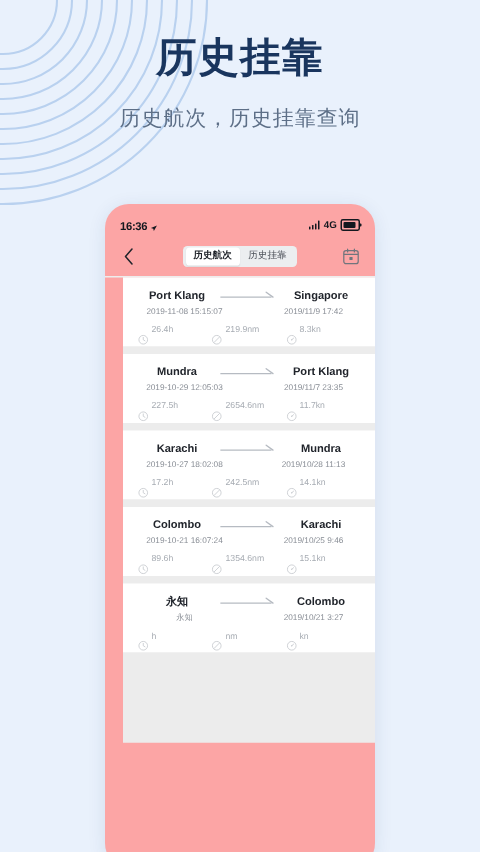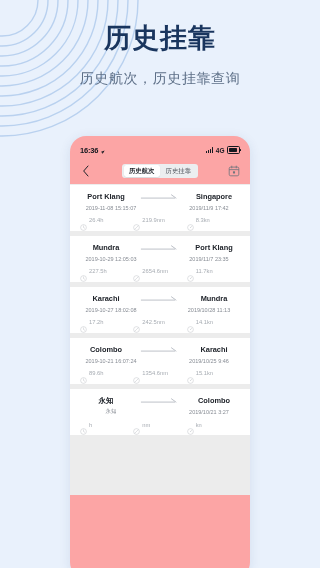--- a/index.html
+++ b/index.html
@@ -64,21 +64,21 @@
   .seg-item{
     font-size:6.4px;color:#4a4f57;padding:2.4px 5px;border-radius:2.4px;
     white-space:nowrap;line-height:1;
   }
   .seg-item.active{background:#ffffff;color:#1b1f26;font-weight:bold;box-shadow:0 .5px 1px rgba(0,0,0,.08);}
   .cal{width:14px;height:14px;display:flex;align-items:center;justify-content:center;}
 
   .navdivider{height:1px;background:#ededed;}
 
   
-  .list{background:#ececec;}
+  .list{background:#ececec;margin-left:12px;}
   .card{background:#ffffff;padding:8px 10px 7px 10px;}
   .gap{height:5px;background:#ececec;}
 
   .ports{display:flex;align-items:center;justify-content:space-between;}
   .port{
     font-size:7.4px;font-weight:bold;color:#20242b;width:52px;text-align:center;
     line-height:1.2;white-space:nowrap;overflow:hidden;
   }
   .conn{flex:1;display:flex;align-items:center;justify-content:center;height:8px;}
 

